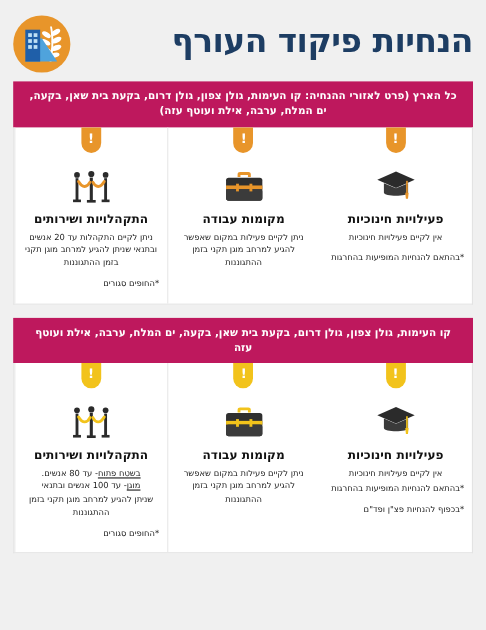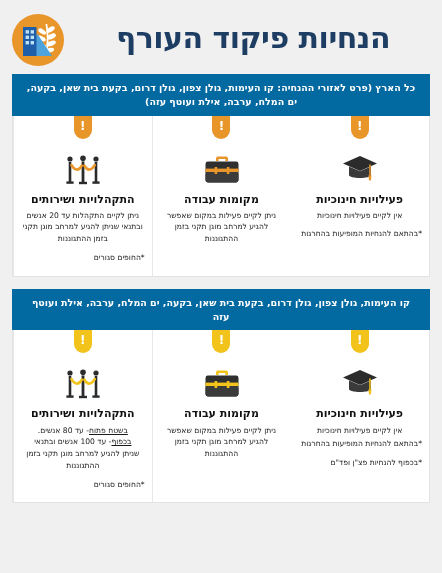--- a/index.html
+++ b/index.html
@@ -20,36 +20,36 @@
     padding:14px 12px 8px 12px;
     gap:10px;
   }
   .logo{
     width:52px;height:52px;border-radius:50%;
     background:#E8952A;
     flex:0 0 52px;
     position:relative;overflow:hidden;
   }
   .logo svg{position:absolute;top:0;left:0;}
-  .header-text{flex:1 1 auto;text-align:center;padding-left:2px;}
+  .header-text{flex:1 1 auto;text-align:right;padding-left:2px;}
   .title{
     font-size:30px;font-weight:bold;color:#1d3d63;
     line-height:1.05;letter-spacing:-0.5px;white-space:nowrap;
     margin:0 0 5px 0;
   }
   .subtitle{
     font-size:9.5px;color:#2b2b2b;line-height:1.3;white-space:nowrap;margin:0;
   }
   .subtitle b{font-weight:bold;}
 
   
   .section{margin:0 12px 12px 12px;}
   .section:first-of-type{margin-top:2px;}
   .banner{
-    background:#0369a1;
+    background:#be185d;
     color:#ffffff;
     text-align:center;
     font-size:9.5px;
     font-weight:bold;
     line-height:1.45;
     padding:7px 10px;
     box-sizing:border-box;
   }
   .cards{
     display:flex;flex-direction:row;
@@ -247,21 +247,21 @@
                 <rect x="31.7" y="8" width="2.6" height="20"></rect>
                 <rect x="29.4" y="27.4" width="7.2" height="2.4"></rect>
             </g>
             <path d="M8.4 11 C12 17, 16 17, 18.8 11.6" stroke="#F2C31B" stroke-width="2.6" fill="none" stroke-linecap="round"></path>
             <path d="M21.4 11.6 C24.2 17, 28.2 17, 31.8 11" stroke="#F2C31B" stroke-width="2.6" fill="none" stroke-linecap="round"></path>
           </svg>
         </div>
         <div class="card-title">התקהלויות ושירותים</div>
         <div class="card-body">
           <span class="u">בשטח פתוח</span><span>- עד 80 אנשים.</span><br>
-          <span class="u">בכפוף</span><span>- עד 100 אנשים ובתנאי</span><br>
+          <span class="u">מוגן</span><span>- עד 100 אנשים ובתנאי</span><br>
           <span>שניתן להגיע למרחב מוגן תקני בזמן ההתגוננות</span>
         </div>
         <div class="card-note">*החופים סגורים</div>
       </div>
 
     </div>
   </div>
 
 </div>
 

